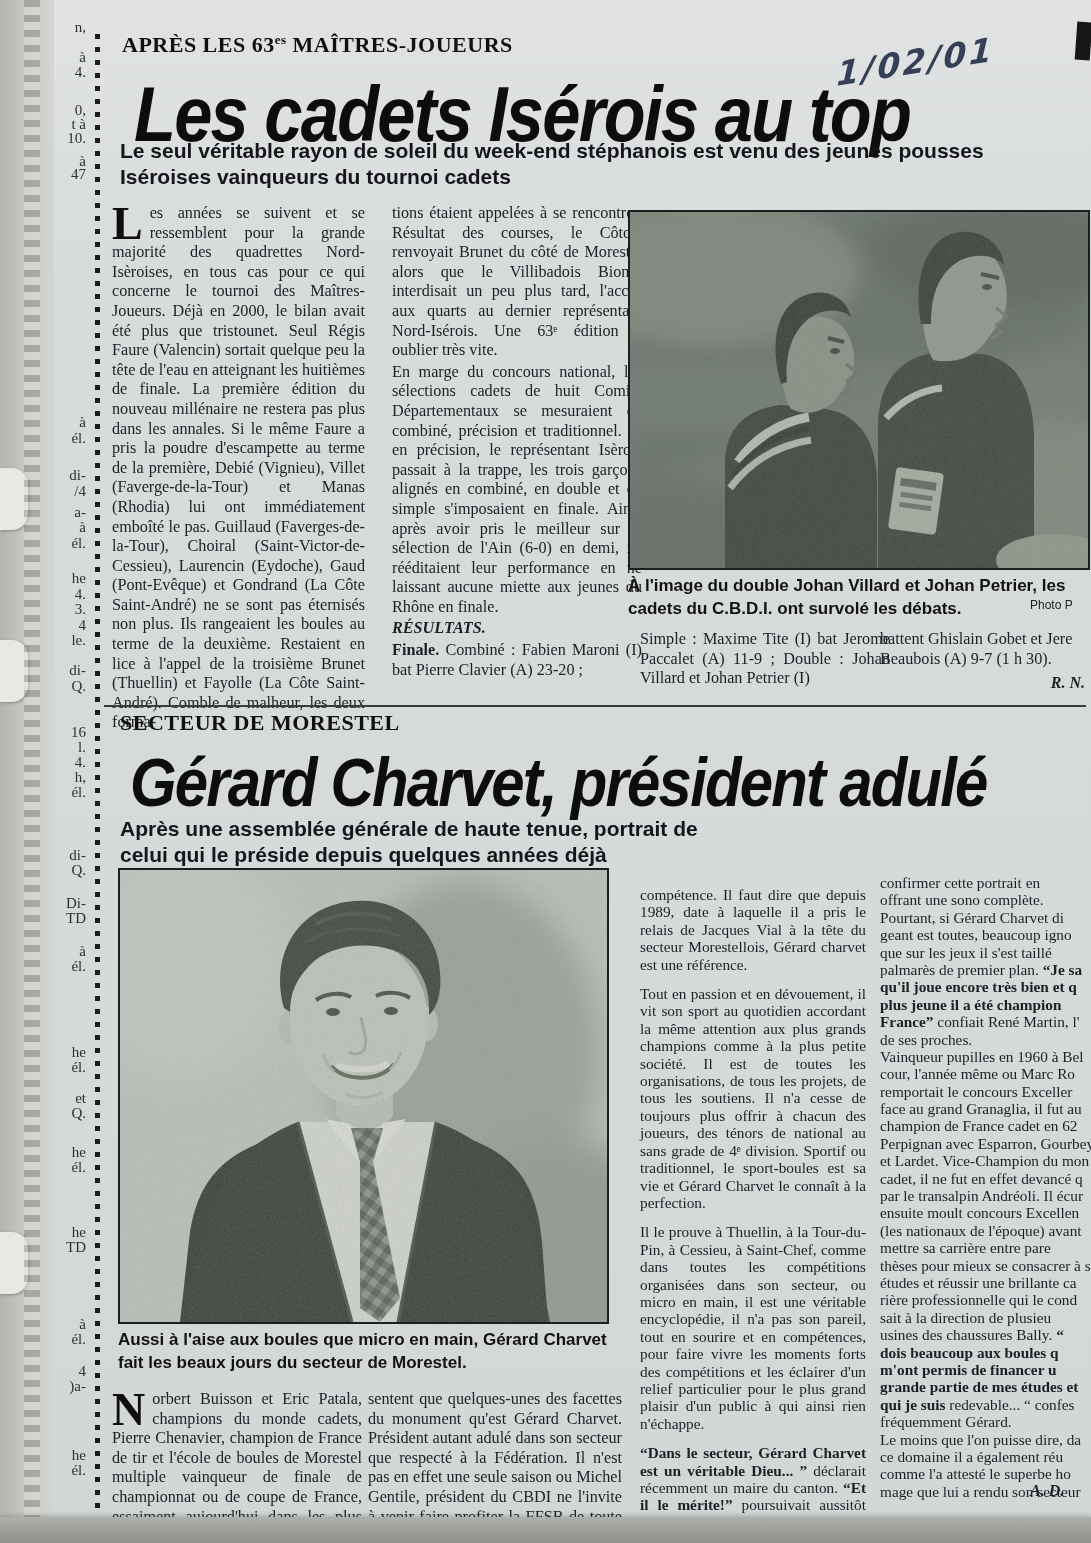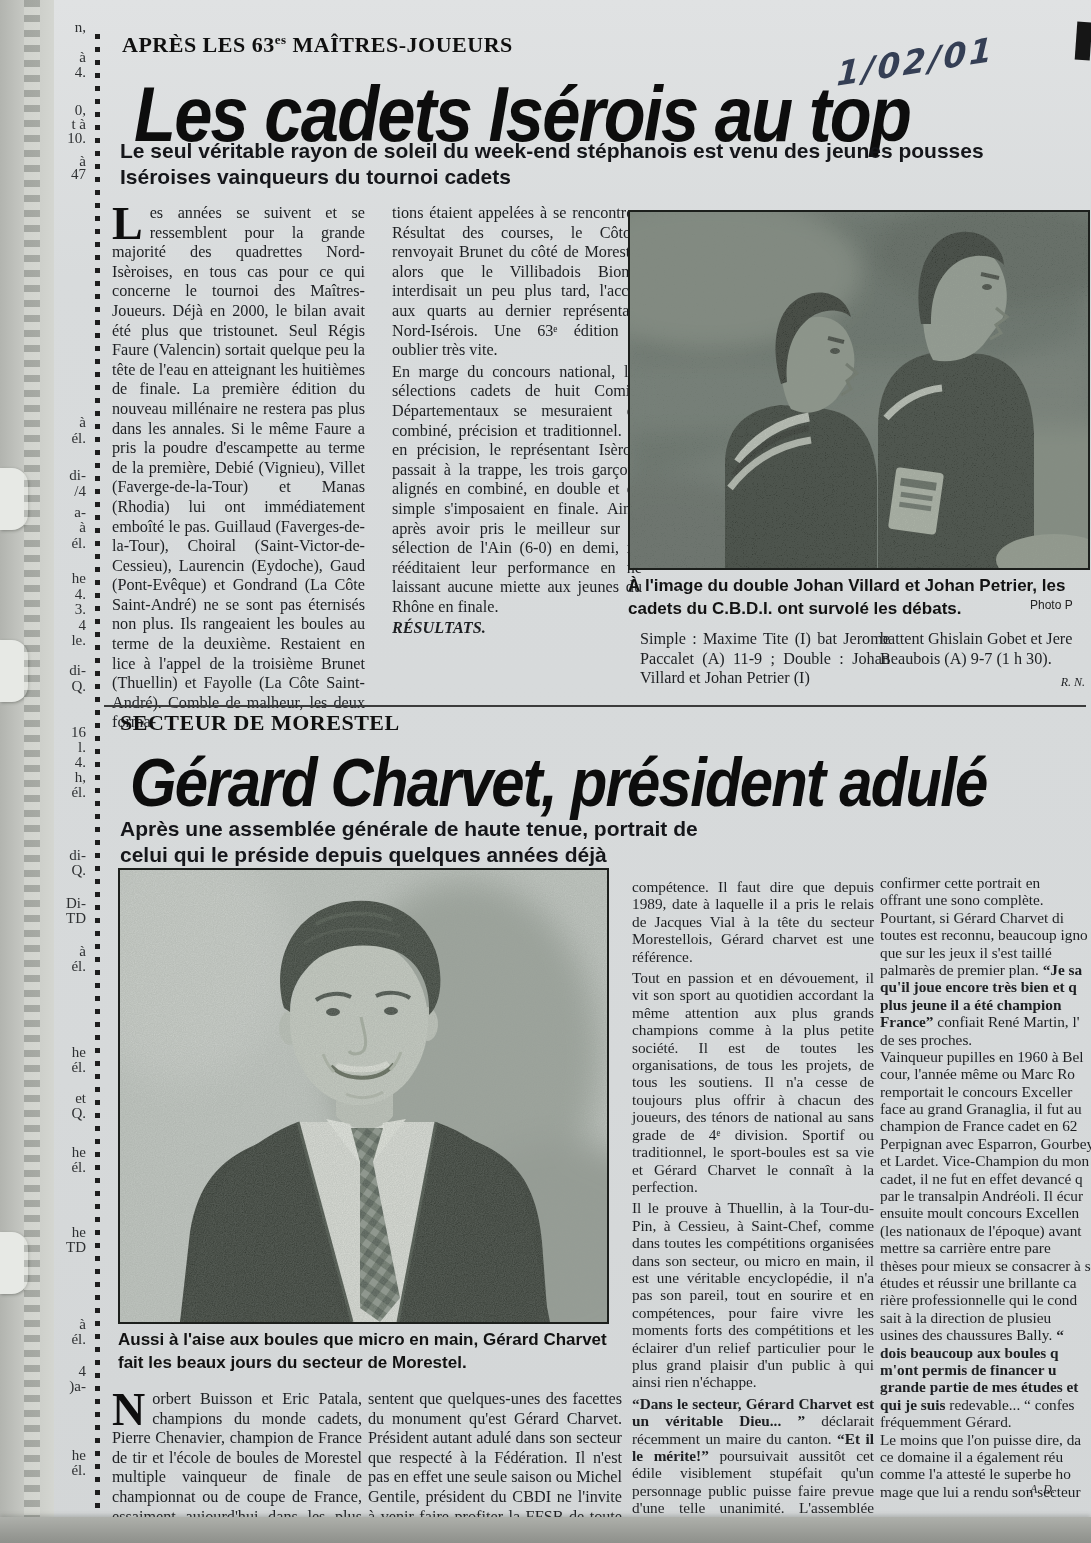--- a/index.html
+++ b/index.html
@@ -32,26 +32,26 @@
   .h1pos{left:118px;top:56px;font-size:0;} .h1pos .cond{font-size:78px;line-height:84px;}
   .h2pos{left:114px;top:728px;font-size:0;} .h2pos .cond{font-size:68px;line-height:76px;}
   .subhead{position:absolute;margin:0;font-family:"Liberation Sans",sans-serif;font-weight:700;
        font-size:21px;line-height:26px;color:#15161a;}
   .handdate{position:absolute;left:836px;top:42px;font-family:"DejaVu Sans",sans-serif;font-style:italic;
        font-weight:700;font-size:33px;color:#353f55;transform:rotate(-9deg) skewX(-12deg);letter-spacing:3px;}
   
   .bodycol{position:absolute;font-size:16.2px;line-height:19.6px;text-align:justify;}
   .bodycol p{margin:0 0 2px 0;}
   .smallcol{position:absolute;font-size:15.3px;line-height:17.4px;text-align:justify;}
-  .smallcol p{margin:4px;}
+  .smallcol p{margin:12px;}
   .dropcap{float:left;font-family:"Liberation Serif",serif;font-weight:700;font-size:46px;
        line-height:34px;padding:3px 7px 0 0;color:#0e0e0e;}
   .res-h{font-weight:700;font-style:italic;margin-top:2px !important;}
   .pre{white-space:pre-line;}
-  .rn,.sig{font-weight:400;font-style:italic;font-size:12px;}
+  .rn,.sig{font-weight:700;font-style:italic;font-size:16px;}
   .rn{text-align:right;margin-top:4px;}
   .sig{position:absolute;left:1030px;top:1482px;}
   
   figure{margin:0;position:absolute;border:2px solid #1c1f1c;background:#6a746a;}
   figure svg{display:block;}
   .caption{position:absolute;margin:0;font-family:"Liberation Sans",sans-serif;font-weight:700;
        font-size:17px;line-height:23px;color:#121212;}
   .credit{position:absolute;font-family:"Liberation Sans",sans-serif;font-size:12px;color:#222;}
   .rule{position:absolute;left:104px;top:705px;width:982px;height:2px;background:#3c3c3c;}
   
@@ -132,20 +132,21 @@
     <p class="subhead" style="left:120px;top:138px;width:912px">Le seul véritable rayon de soleil du week-end stéphanois est venu des jeunes pousses Iséroises vainqueurs du tournoi cadets</p>
 
     <div class="bodycol" style="left:112px;top:204px;width:253px">
       <span class="dropcap">L</span><span>es années se suivent et se ressemblent pour la grande majorité des quadrettes Nord-Isèroises, en tous cas pour ce qui concerne le tournoi des Maîtres-Joueurs. Déjà en 2000, le bilan avait été plus que tristounet. Seul Régis Faure (Valencin) sortait quelque peu la tête de l'eau en atteignant les huitièmes de finale. La première édition du nouveau millénaire ne restera pas plus dans les annales. Si le même Faure a pris la poudre d'escampette au terme de la première, Debié (Vignieu), Villet (Faverge-de-la-Tour) et Manas (Rhodia) lui ont immédiatement emboîté le pas. Guillaud (Faverges-de-la-Tour), Choiral (Saint-Victor-de-Cessieu), Laurencin (Eydoche), Gaud (Pont-Evêque) et Gondrand (La Côte Saint-André) ne se sont pas éternisés non plus. Ils rangeaient les boules au terme de la deuxième. Restaient en lice à l'appel de la troisième Brunet (Thuellin) et Fayolle (La Côte Saint-André). Comble de malheur, les deux forma-</span>
     </div>
 
     <div class="bodycol" style="left:392px;top:204px;width:250px">
       <p>tions étaient appelées à se rencontrer. Résultat des courses, le Côtois renvoyait Brunet du côté de Morestel alors que le Villibadois Biondi interdisait un peu plus tard, l'accès aux quarts au dernier représentant Nord-Isérois. Une 63ᵉ édition a oublier très vite.</p>
       <p>En marge du concours national, les sélections cadets de huit Comité Départementaux se mesuraient en combiné, précision et traditionnel. Si en précision, le représentant Isèrois passait à la trappe, les trois garçons alignés en combiné, en double et en simple s'imposaient en finale. Ainsi après avoir pris le meilleur sur la sélection de l'Ain (6-0) en demi, ils rééditaient leur performance en ne laissant aucune miette aux jeunes du Rhône en finale.</p>
       <p class="res-h">RÉSULTATS.</p>
+      <p><b>Finale.</b><span> Combiné : Fabien Maroni (I) bat Pierre Clavier (A) 23-20 ;</span></p>
     </div>
 
     <figure style="left:628px;top:210px;width:458px;height:356px">
       <svg width="458" height="356" viewBox="0 0 458 356" preserveAspectRatio="none">
         <defs>
           <filter id="b1" x="-30%" y="-30%" width="160%" height="160%">
               <feGaussianBlur stdDeviation="11"></feGaussianBlur>
             </filter>
           <filter id="gr1" x="0" y="0" width="100%" height="100%">
             <feTurbulence type="fractalNoise" baseFrequency="0.9" numOctaves="2"></feTurbulence>
@@ -283,21 +284,21 @@
       <p>Tout en passion et en dévouement, il vit son sport au quotidien accordant la même attention aux plus grands champions comme à la plus petite société. Il est de toutes les organisations, de tous les projets, de tous les soutiens. Il n'a cesse de toujours plus offrir à chacun des joueurs, des ténors de national au sans grade de 4ᵉ division. Sportif ou traditionnel, le sport-boules est sa vie et Gérard Charvet le connaît à la perfection.</p>
       <p>Il le prouve à Thuellin, à la Tour-du-Pin, à Cessieu, à Saint-Chef, comme dans toutes les compétitions organisées dans son secteur, ou micro en main, il est une véritable encyclopédie, il n'a pas son pareil, tout en sourire et en compétences, pour faire vivre les moments forts des compétitions et les éclairer d'un relief particulier pour le plus grand plaisir d'un public à qui ainsi rien n'échappe.</p>
       <p><b>“Dans le secteur, Gérard Charvet est un véritable Dieu... ”</b><span> déclarait récemment un maire du canton. </span><b>“Et il le mérite!”</b><span> poursuivait aussitôt cet édile visiblement stupéfait qu'un personnage public puisse faire prevue d'une telle unanimité. L'assemblée générale du secteur n'a fait que</span></p>
     </div>
 
     <div class="smallcol" style="left:880px;top:874px;width:240px">
 
     <div class="cline"><span>confirmer cette portrait en</span><b></b><span></span></div>
         <div class="cline"><span>offrant une sono complète.</span><b></b><span></span></div>
         <div class="cline"><span>Pourtant, si Gérard Charvet di</span><b></b><span></span></div>
-        <div class="cline"><span>toutes est reconnu, beaucoup igno</span><b></b><span></span></div>
+        <div class="cline"><span>geant est toutes, beaucoup igno</span><b></b><span></span></div>
         <div class="cline"><span>que sur les jeux il s'est taillé</span><b></b><span></span></div>
         <div class="cline"><span>palmarès de premier plan. </span><b>“Je sa</b><span></span></div>
         <div class="cline"><span></span><b>qu'il joue encore très bien et q</b><span></span></div>
         <div class="cline"><span></span><b>plus jeune il a été champion</b><span></span></div>
         <div class="cline"><span></span><b>France”</b><span> confiait René Martin, l'</span></div>
         <div class="cline"><span>de ses proches.</span><b></b><span></span></div>
         <div class="cline"><span>Vainqueur pupilles en 1960 à Bel</span><b></b><span></span></div>
         <div class="cline"><span>cour, l'année même ou Marc Ro</span><b></b><span></span></div>
         <div class="cline"><span>remportait le concours Exceller</span><b></b><span></span></div>
         <div class="cline"><span>face au grand Granaglia, il fut au</span><b></b><span></span></div>

